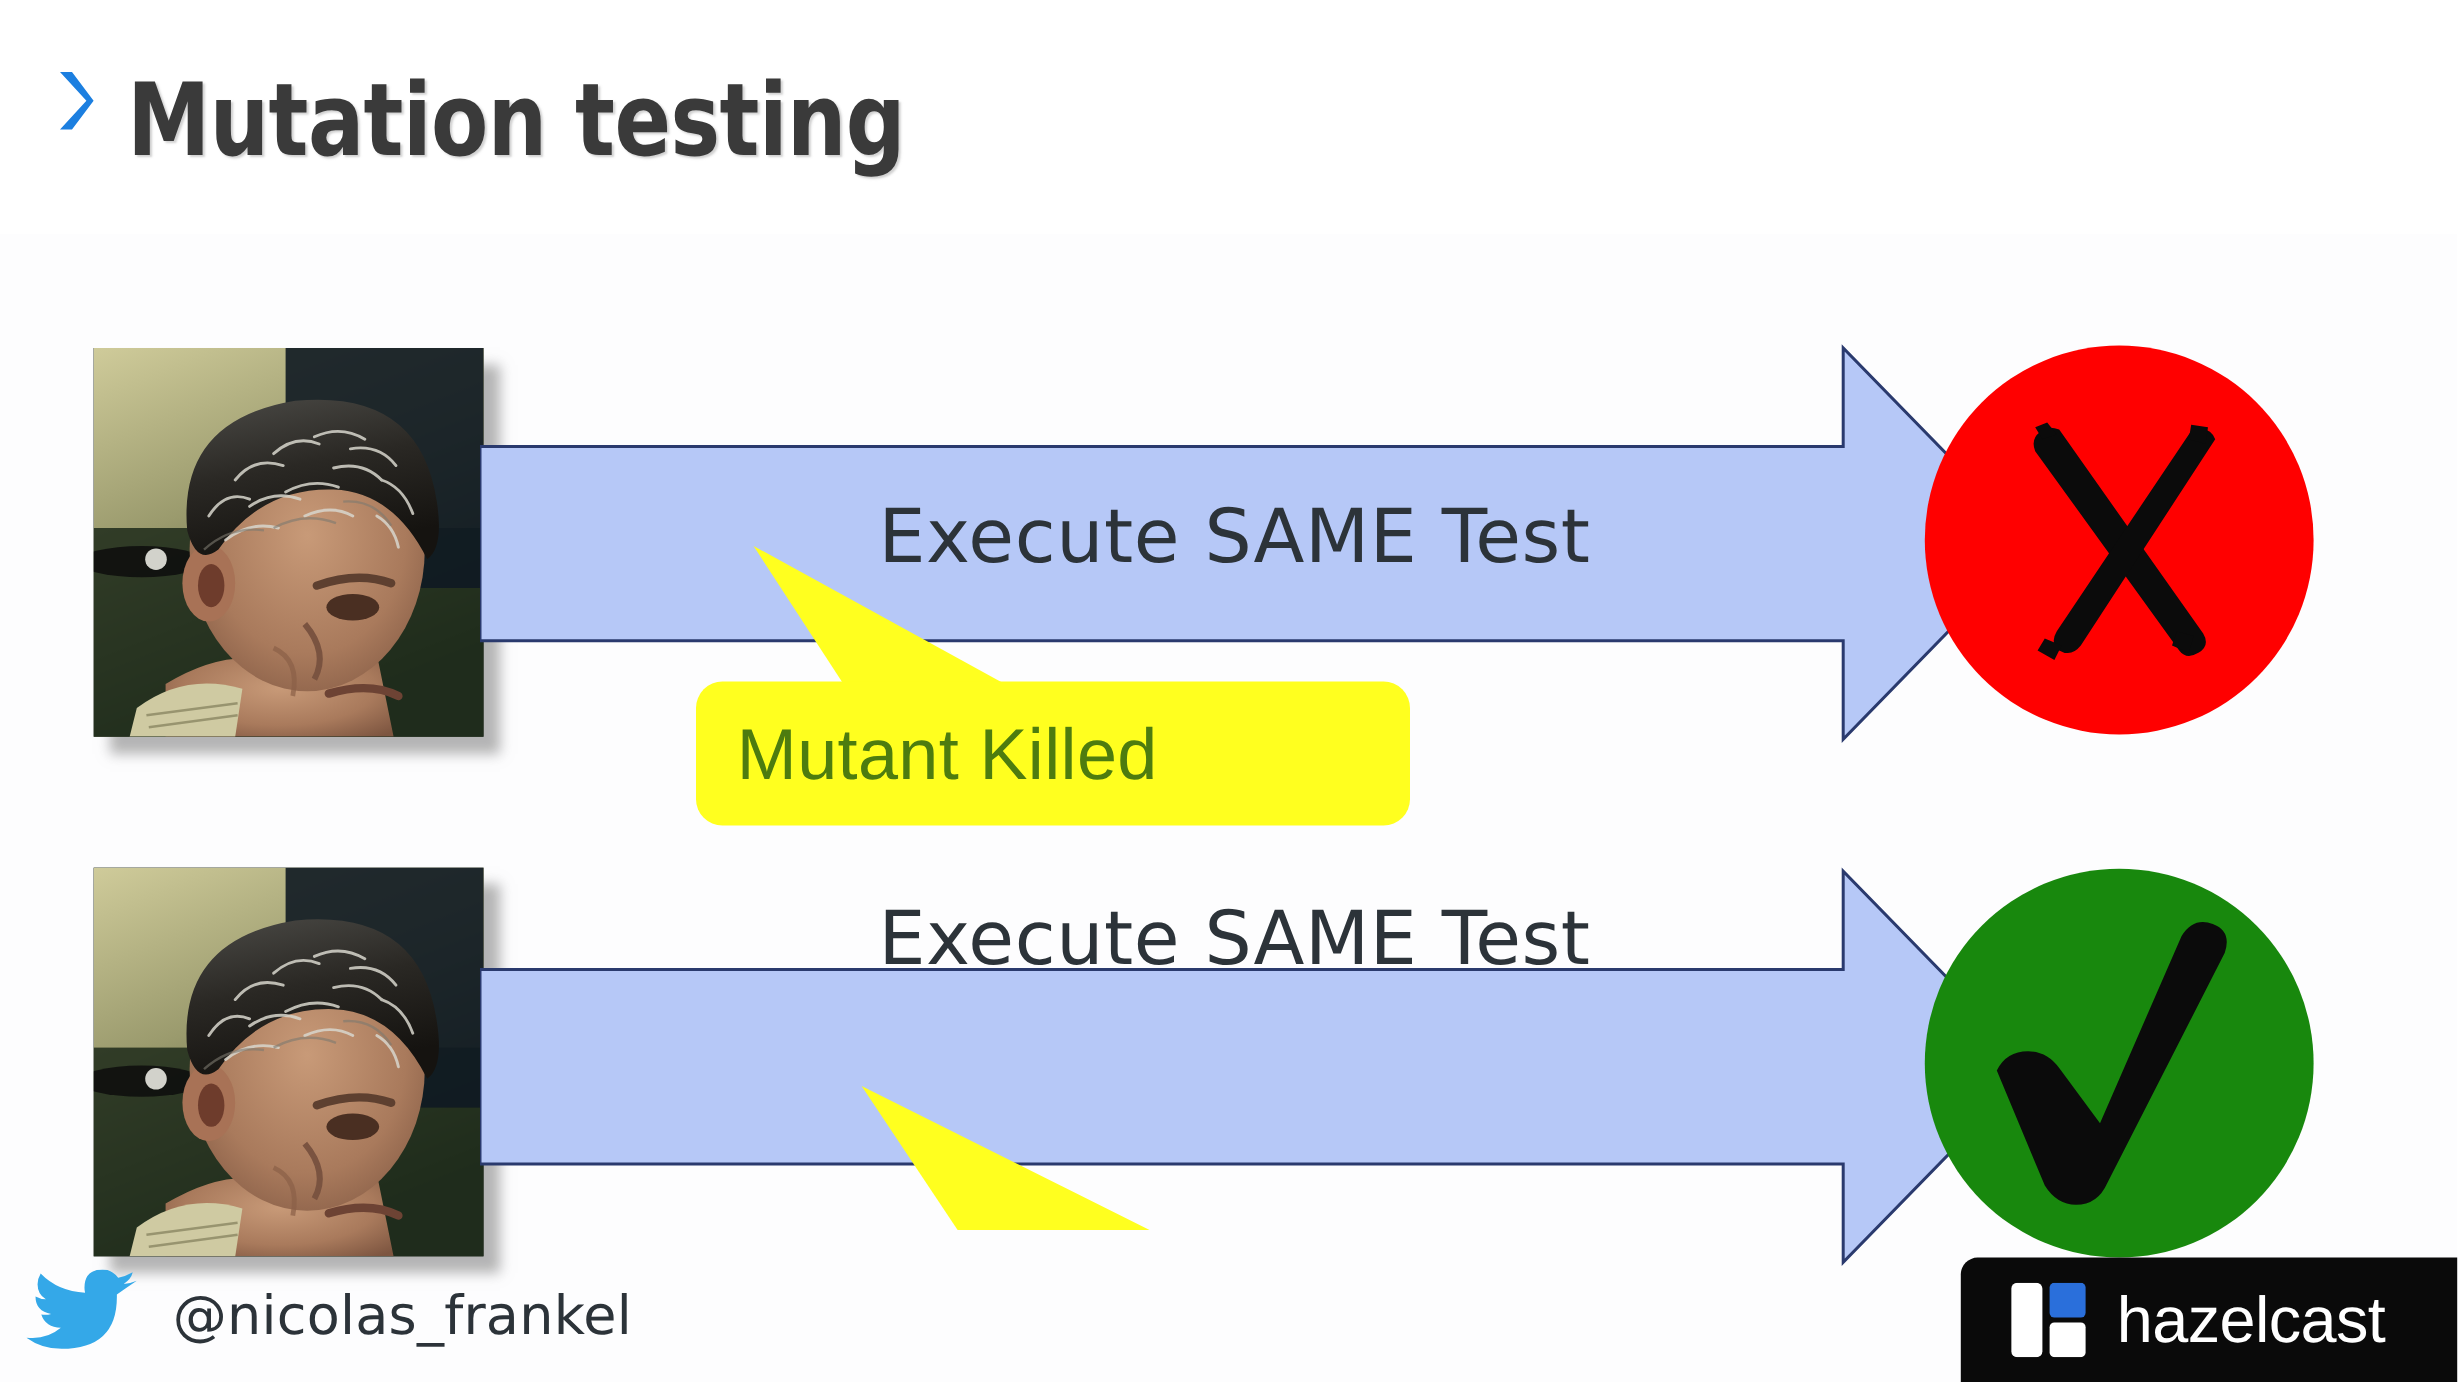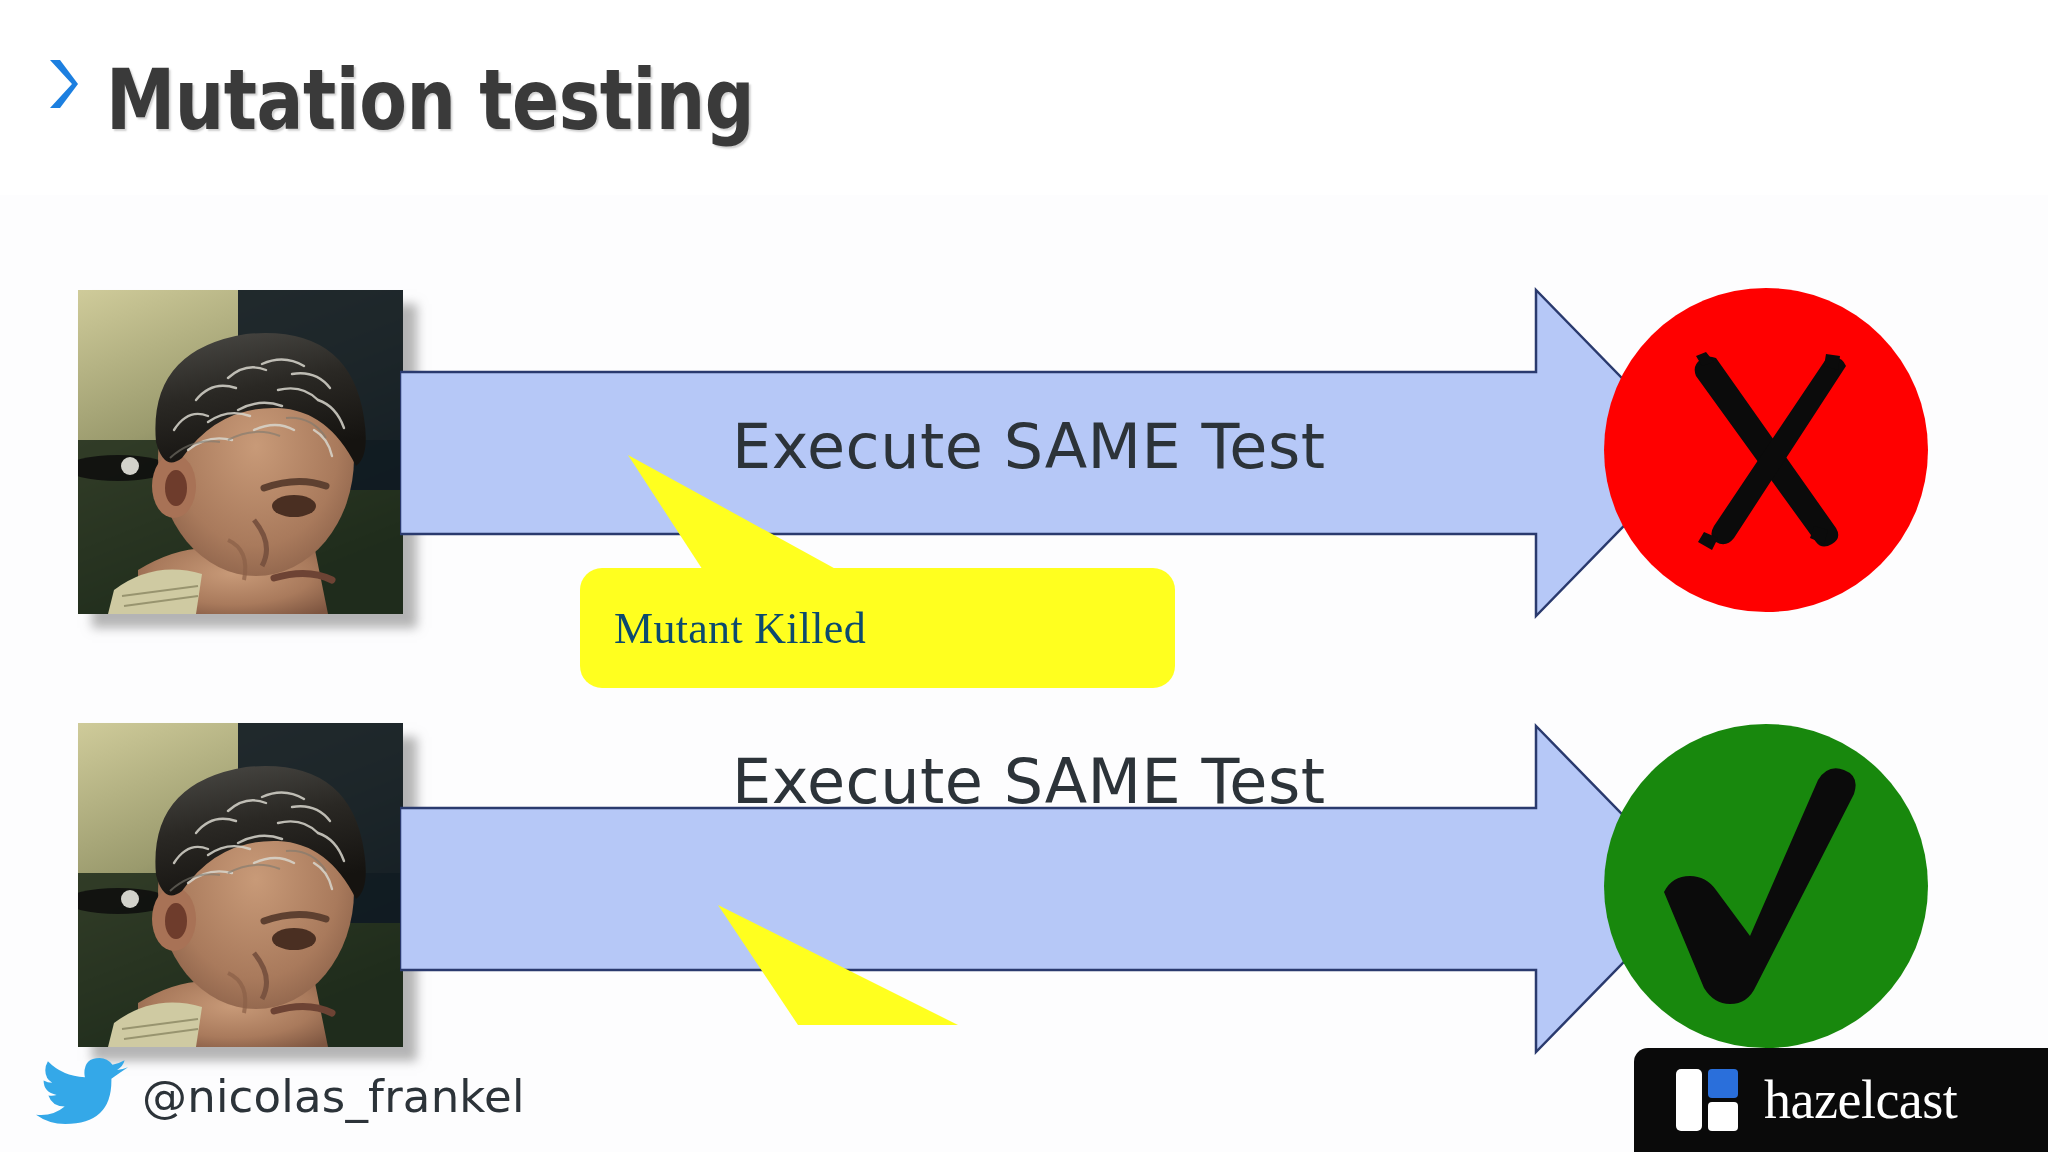--- a/index.html
+++ b/index.html
@@ -120,46 +120,46 @@
   .callout .bubble {
     position: absolute;
     background: #ffff1f;
     border-radius: 22px;
     display: flex;
     align-items: center;
     padding: 0 34px;
     box-sizing: border-box;
   }
   .callout .bubble span {
-    font-family: Liberation Serif, serif;
-    font-size: 44px;
-    color: #0c4a6e;
+    font-family: Liberation Sans, sans-serif;
+    font-size: 60px;
+    color: #4d7c0f;
     white-space: nowrap;
     letter-spacing: 0.3px;
   }
   .callout svg.tail {
     position: absolute;
     left: 0; top: 0;
     overflow: visible;
   }
 
   .callout-1 { left: 580px; top: 455px; width: 620px; height: 250px; }
   .callout-1 .bubble { left: 0px; top: 113px; width: 595px; height: 120px; }
 
   .callout-2 { left: 678px; top: 905px; width: 720px; height: 250px; }
   .callout-2 .bubble { left: 0px; top: 112px; width: 700px; height: 120px; }
 
   
   .twitter-wrap {
     position: absolute;
-    left: 36px;
+    left: 22px;
     top: 1058px;
     display: flex;
     align-items: center;
-    gap: 14px;
+    gap: 30px;
   }
   .twitter-icon { width: 92px; height: 76px; display: block; }
   .twitter-handle {
     font-family: "DejaVu Sans", "Liberation Sans", sans-serif;
     font-size: 45px;
     color: #2c3339;
     white-space: nowrap;
     letter-spacing: 0.2px;
   }
 
@@ -173,21 +173,21 @@
     background: #0a0a0a;
     border-top-left-radius: 14px;
     display: flex;
     align-items: center;
     gap: 22px;
     padding-left: 42px;
     box-sizing: border-box;
   }
   .hz-mark { width: 66px; height: 62px; display: block; flex: 0 0 auto; }
   .hz-word {
-    font-family: Liberation Serif, serif;
+    font-family: Liberation Sans, sans-serif;
     font-size: 54px;
     color: #ffffff;
     letter-spacing: -0.5px;
     white-space: nowrap;
   }
 </style>
 </head>
 <body>
 
 <div id="slide">

